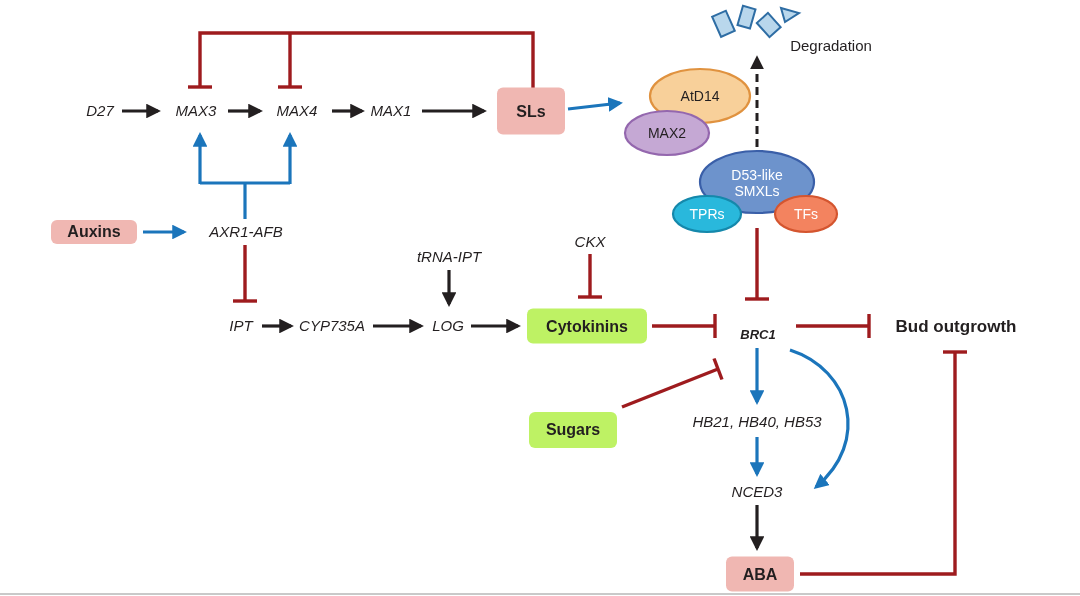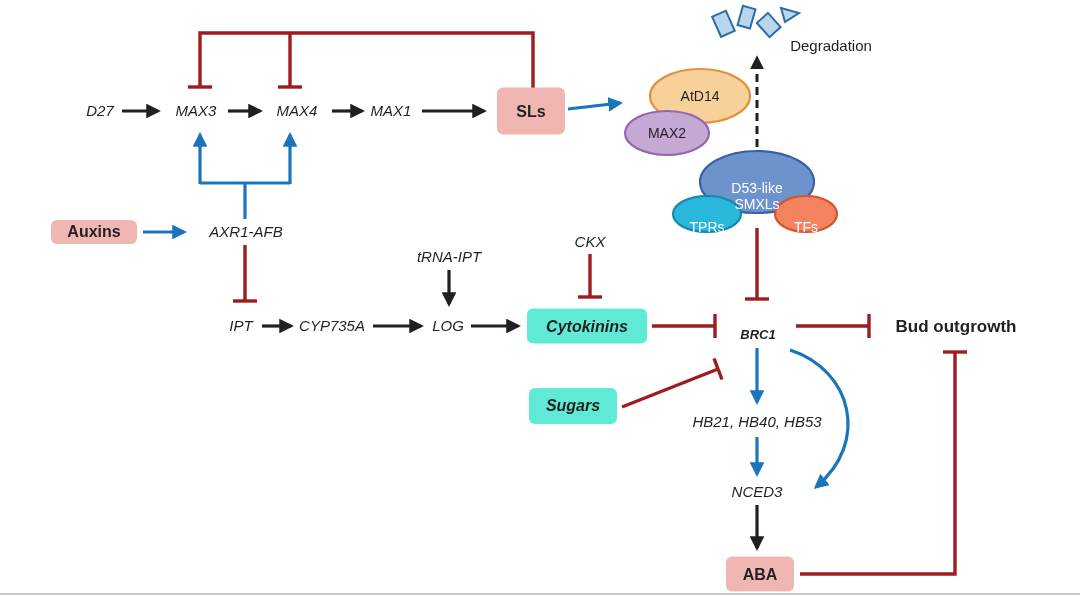--- a/index.html
+++ b/index.html
@@ -16,36 +16,36 @@
     position:absolute;
     transform:translate(-50%,-50%);
     white-space:nowrap;
     font-size:15px;
     color:#231f20;
     text-align:center;
     line-height:1.1;
   }
   .italic{font-style:italic;}
   .bold{font-weight:bold;}
-  .white{color:#ffffff;margin-top:13px;}
+  .white{color:#ffffff;}
   .small{font-size:14px;}
   .box{
     position:absolute;
     transform:translate(-50%,-50%);
     display:flex;
     align-items:center;
     justify-content:center;
     font-weight:bold;
     font-size:16px;
     color:#231f20;
     border-radius:6px;
     white-space:nowrap;
   }
   .pink{background:#f0b7b2;}
-  .green{background:#5eead4;font-style:italic;}
+  .green{background:#bef264;}
   .ellipse-label{
     position:absolute;
     transform:translate(-50%,-50%);
     text-align:left;
     white-space:nowrap;
   }
   .bottom-rule{
     position:absolute;
     left:0;right:0;bottom:1px;
     height:2px;
@@ -154,17 +154,17 @@
   <div class="ellipse-label small" style="left:700px;top:96px;color:#231f20">AtD14</div>
   <div class="ellipse-label small" style="left:667px;top:133px;color:#231f20">MAX2</div>
   <div class="ellipse-label small white" style="left:757px;top:175px">D53-like</div>
   <div class="ellipse-label small white" style="left:757px;top:191px">SMXLs</div>
   <div class="ellipse-label small white" style="left:707px;top:214px">TPRs</div>
   <div class="ellipse-label small white" style="left:806px;top:214px">TFs</div>
 
   <div class="box pink" style="left:94px;top:232px;width:86px;height:24px">Auxins</div>
   <div class="box pink" style="left:531px;top:111px;width:68px;height:47px">SLs</div>
   <div class="box green" style="left:587px;top:326px;width:120px;height:35px">Cytokinins</div>
-  <div class="box green" style="left:573px;top:406px;width:88px;height:36px">Sugars</div>
+  <div class="box green" style="left:573px;top:430px;width:88px;height:36px">Sugars</div>
   <div class="box pink" style="left:760px;top:574px;width:68px;height:35px">ABA</div>
 
   <div class="bottom-rule"></div>
 </div>
 
 </body></html>

